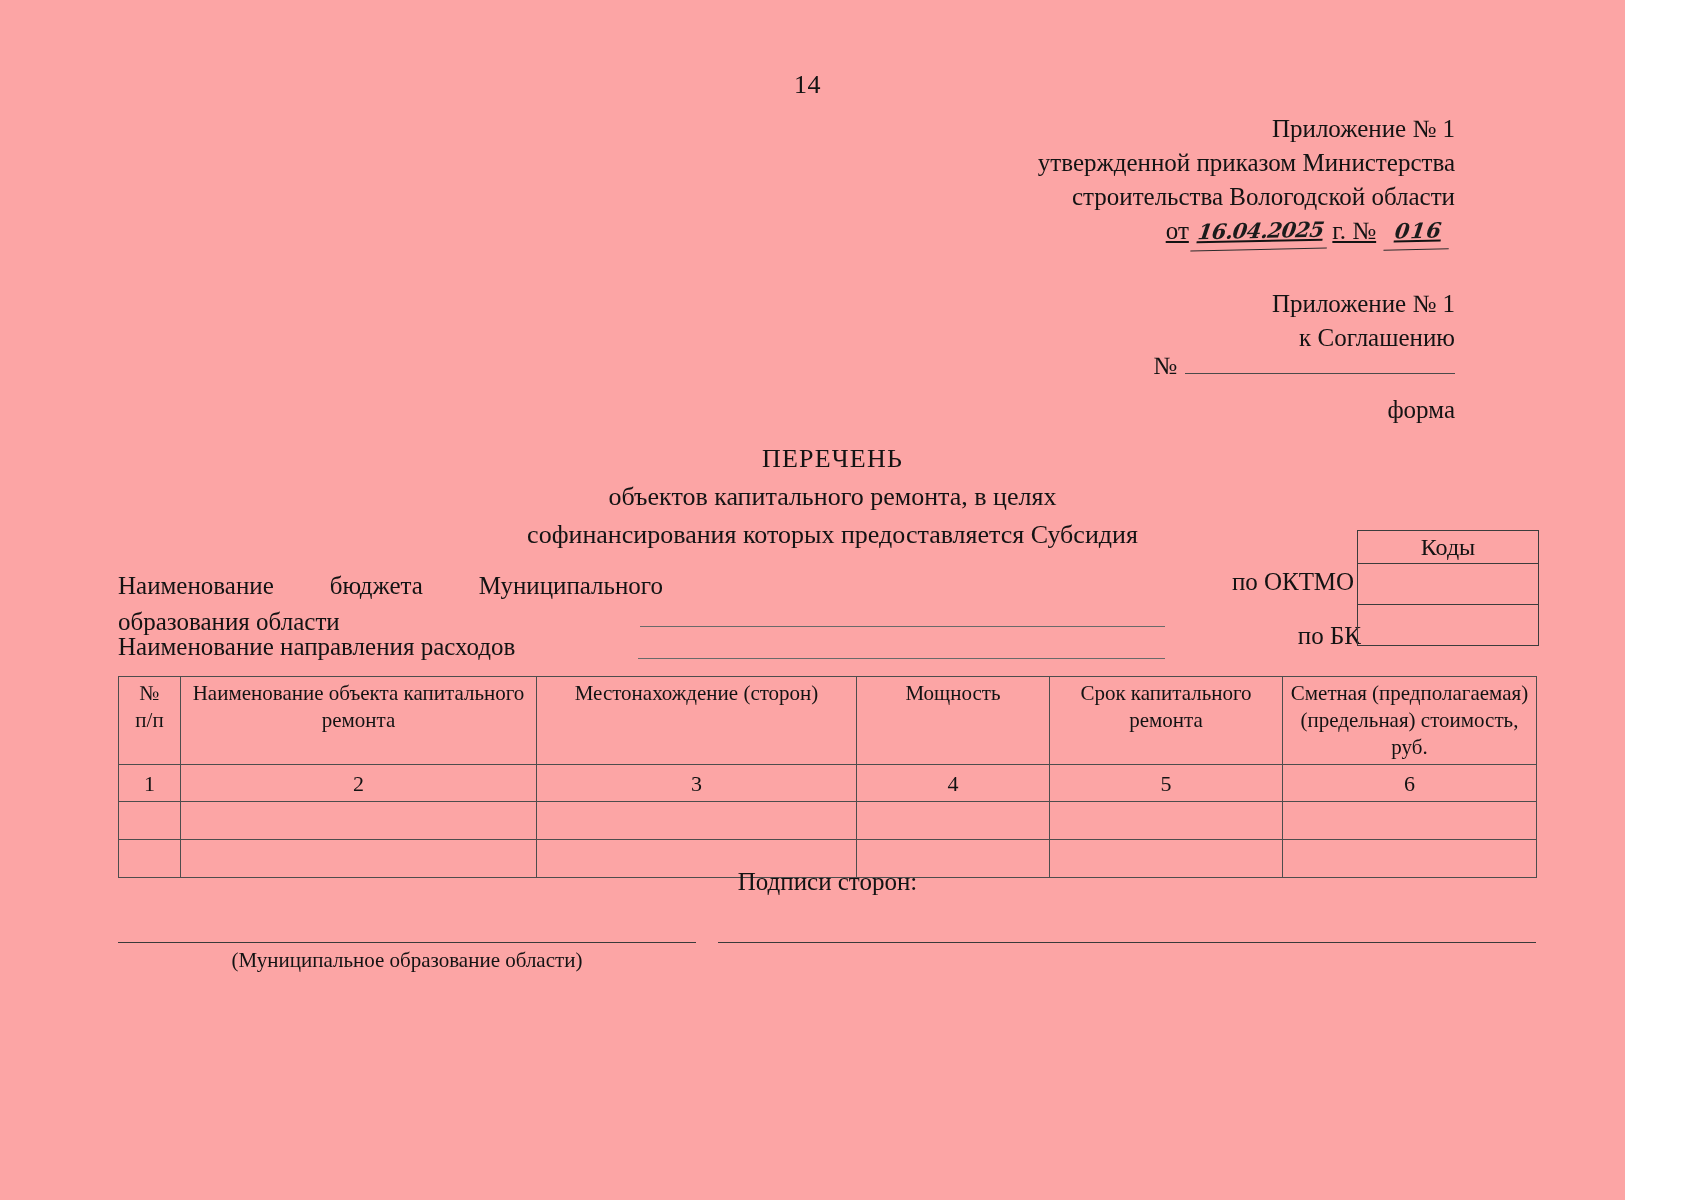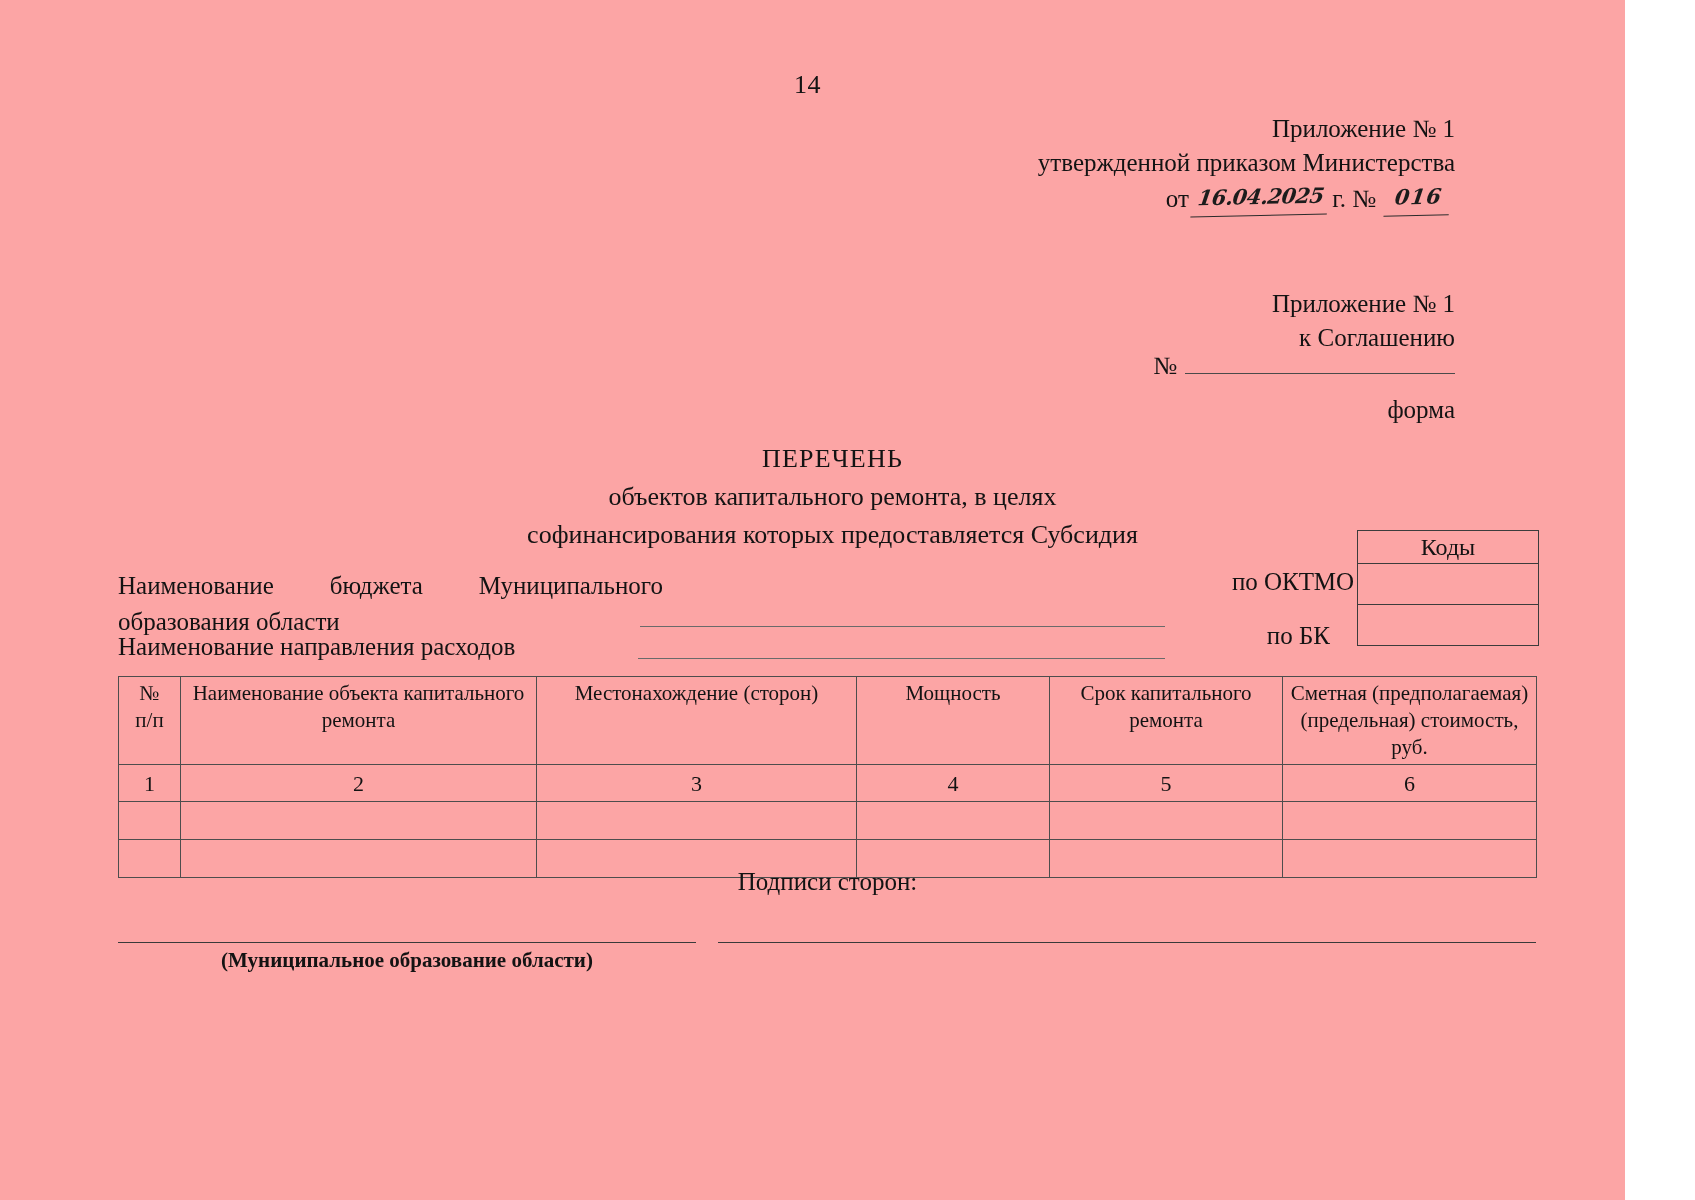--- a/index.html
+++ b/index.html
@@ -50,22 +50,23 @@
     right: 170px;
     top: 287px;
     width: 700px;
   }
   .hdr-line { white-space: nowrap; }
 
   
   .date-line {
     display: flex;
     justify-content: flex-end;
-    align-items: flex-end;
+    align-items: flex-start;
     white-space: nowrap;
+    text-decoration: underline;
   }
   .hand {
     font-family: "DejaVu Serif", serif;
     font-style: italic;
     font-weight: bold;
     font-size: 21px;
     letter-spacing: -.6px;
     border-bottom: 1.4px solid #2b2b2b;
     padding: 0 5px 1px 5px;
     margin: 0 4px;
@@ -172,21 +173,21 @@
   }
   #codes-box .codes-cell:last-child { border-bottom: none; }
 
   .code-label {
     position: absolute;
     font-size: 25px;
     white-space: nowrap;
     text-align: right;
   }
   #label-oktmo { left: 1140px; top: 568px; width: 214px; }
-  #label-bk    { left: 1156px; top: 622px; width: 174px; }
+  #label-bk    { left: 1187px; top: 622px; width: 174px; }
 
   
   #main-table {
     position: absolute;
     left: 118px;
     top: 676px;
     width: 1418px;
     border-collapse: collapse;
     table-layout: fixed;
     font-size: 21px;
@@ -222,21 +223,20 @@
     text-align: center;
     font-size: 25px;
   }
   #sign-title .inner { display: inline-block; transform: translateX(-20px); }
 
   .sign-slot {
     position: absolute;
     top: 920px;
     text-align: center;
     font-size: 21px;
-    font-weight: bold;
   }
   .sign-slot .rule {
     border-bottom: 1.8px solid #3a3a3a;
     height: 22px;
   }
   .sign-slot .cap { margin-top: 5px; }
   #sign-left  { left: 118px;  width: 578px; }
   #sign-right { left: 718px;  width: 818px; }
 </style>
 </head>
@@ -244,20 +244,21 @@
 
 <div id="page">
 
   <div class="page-number">
     <span class="page-number-inner">14</span>
   </div>
 
   <div class="hdr-block" id="hdr-appendix-form">
     <div class="hdr-line">Приложение № 1</div>
     <div class="hdr-line">утвержденной приказом Министерства</div>
+    <div class="hdr-line">строительства Вологодской области</div>
     <div class="date-line">
       <span>от</span>
       <span class="hand">16.04.2025</span>
       <span>г. №</span>
       <span class="hand num">016</span>
     </div>
   </div>
 
   <div class="hdr-block" id="hdr-appendix-agreement">
     <div class="hdr-line">Приложение № 1</div>

